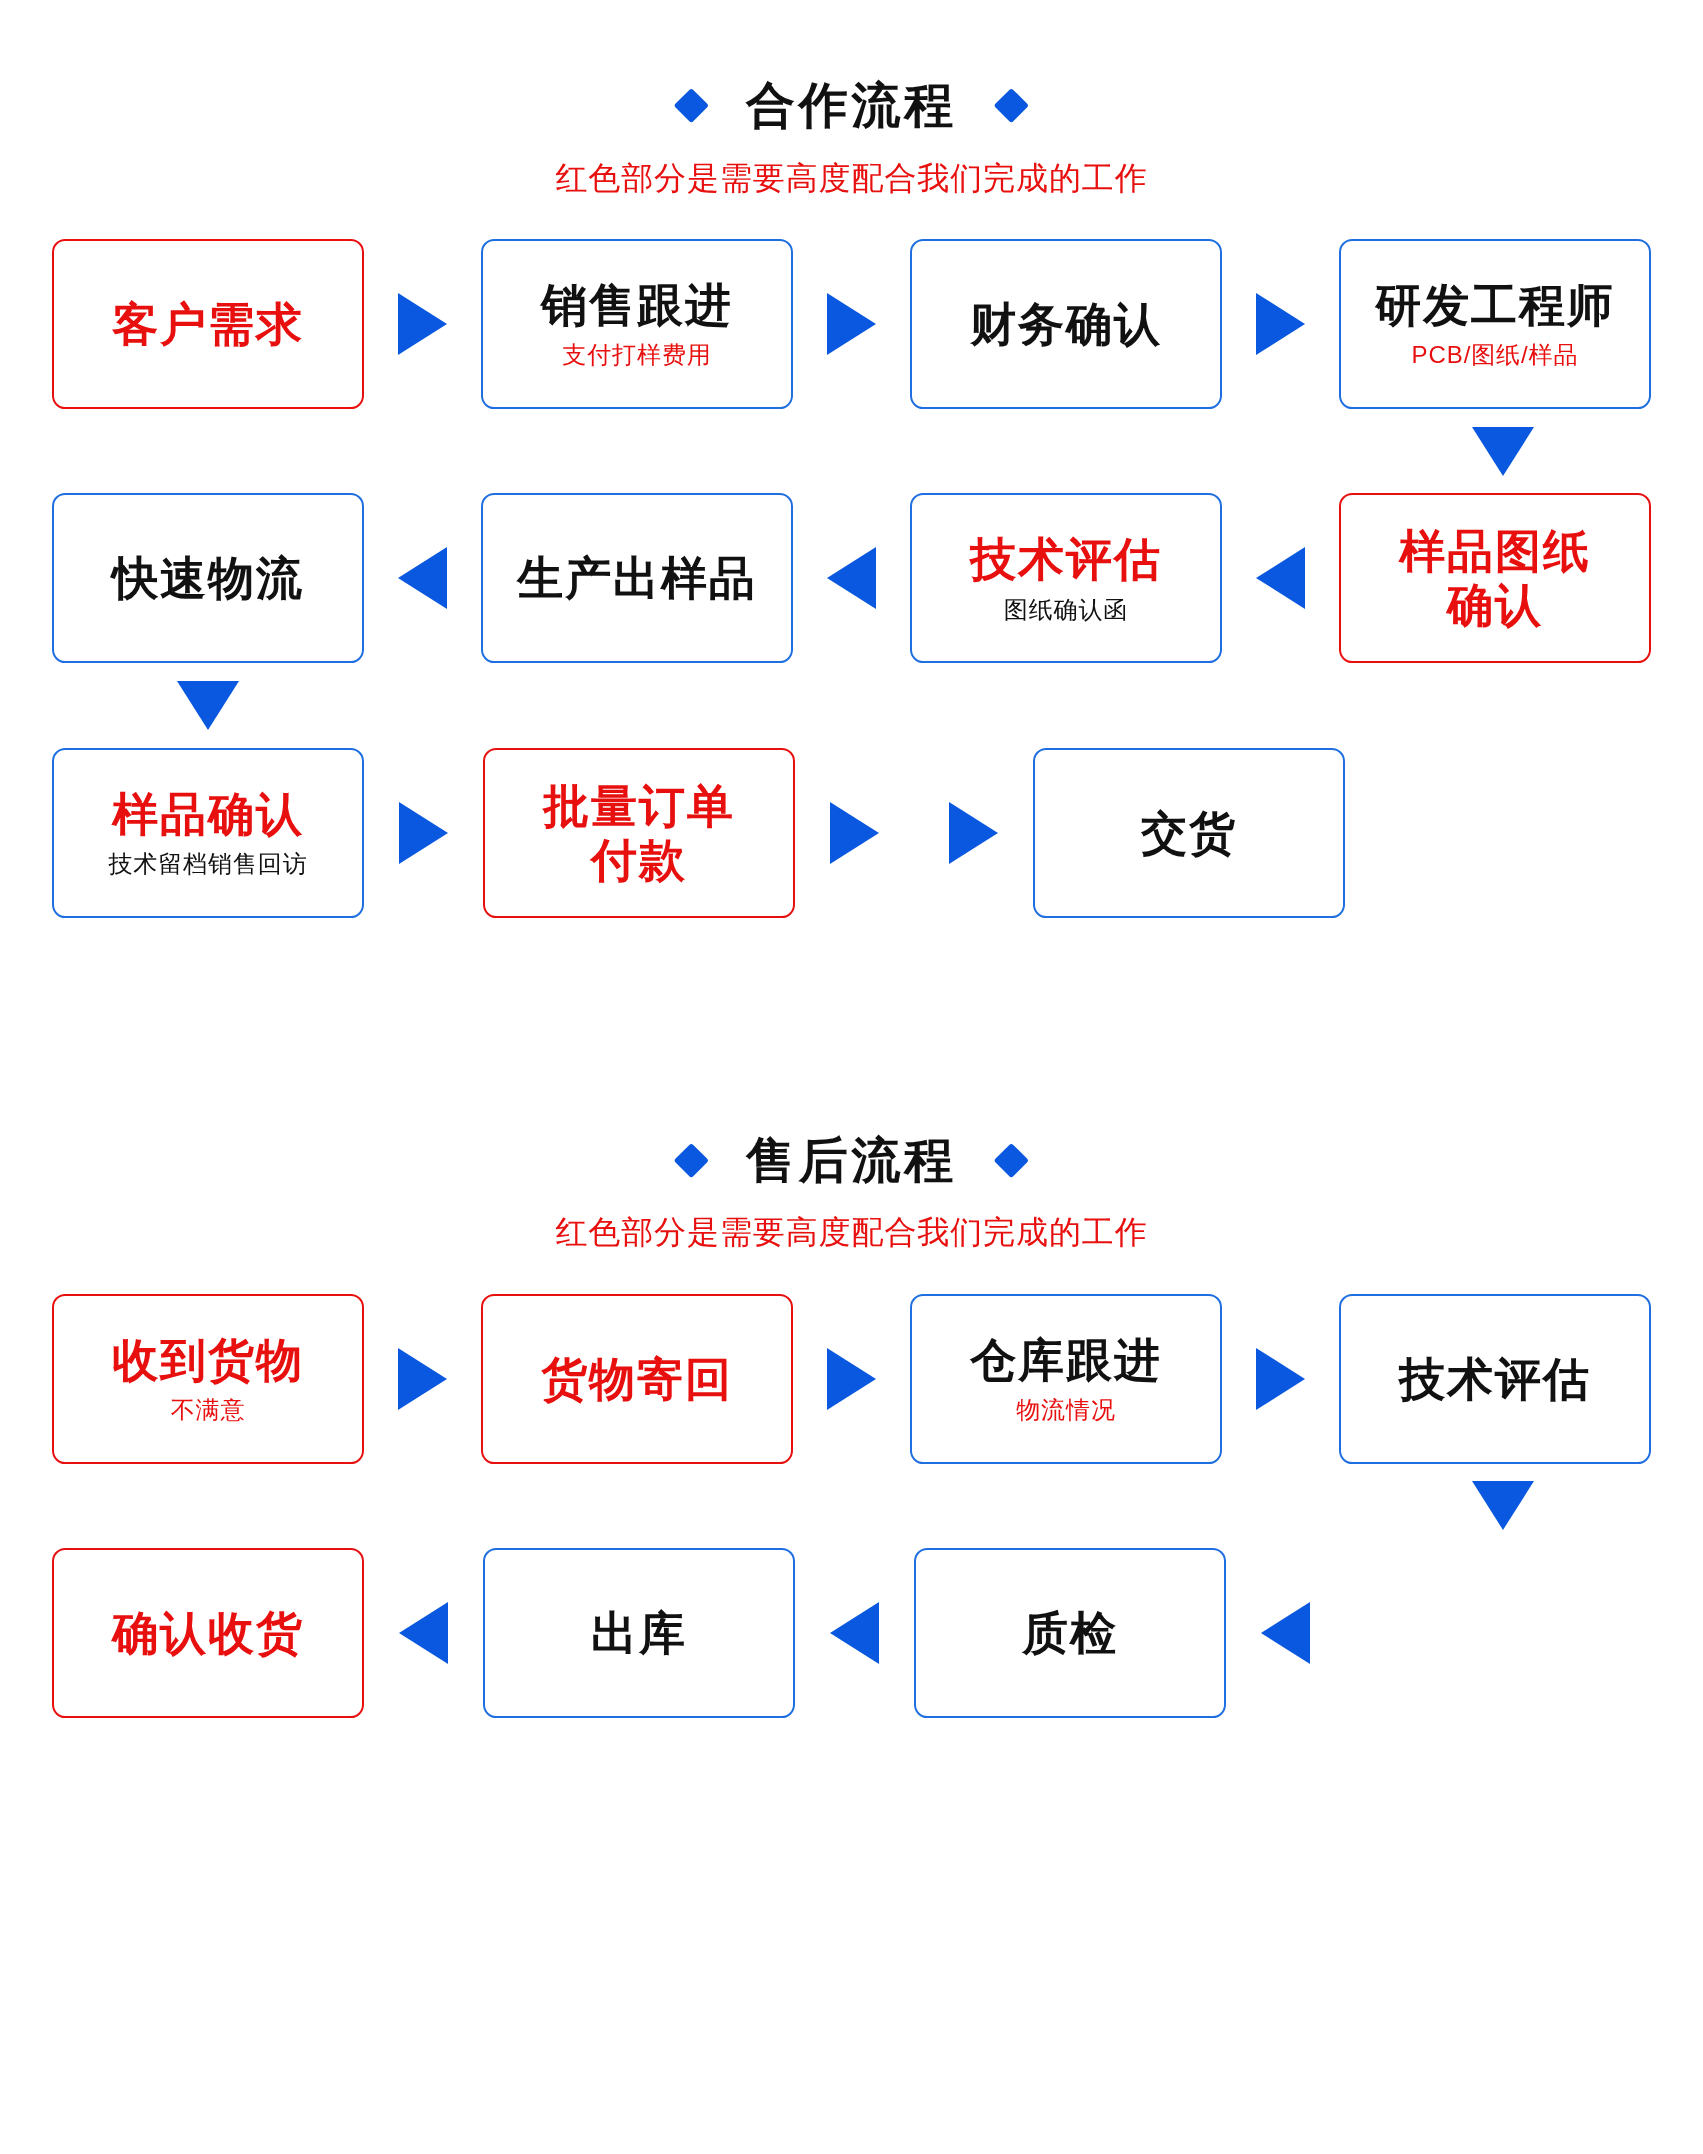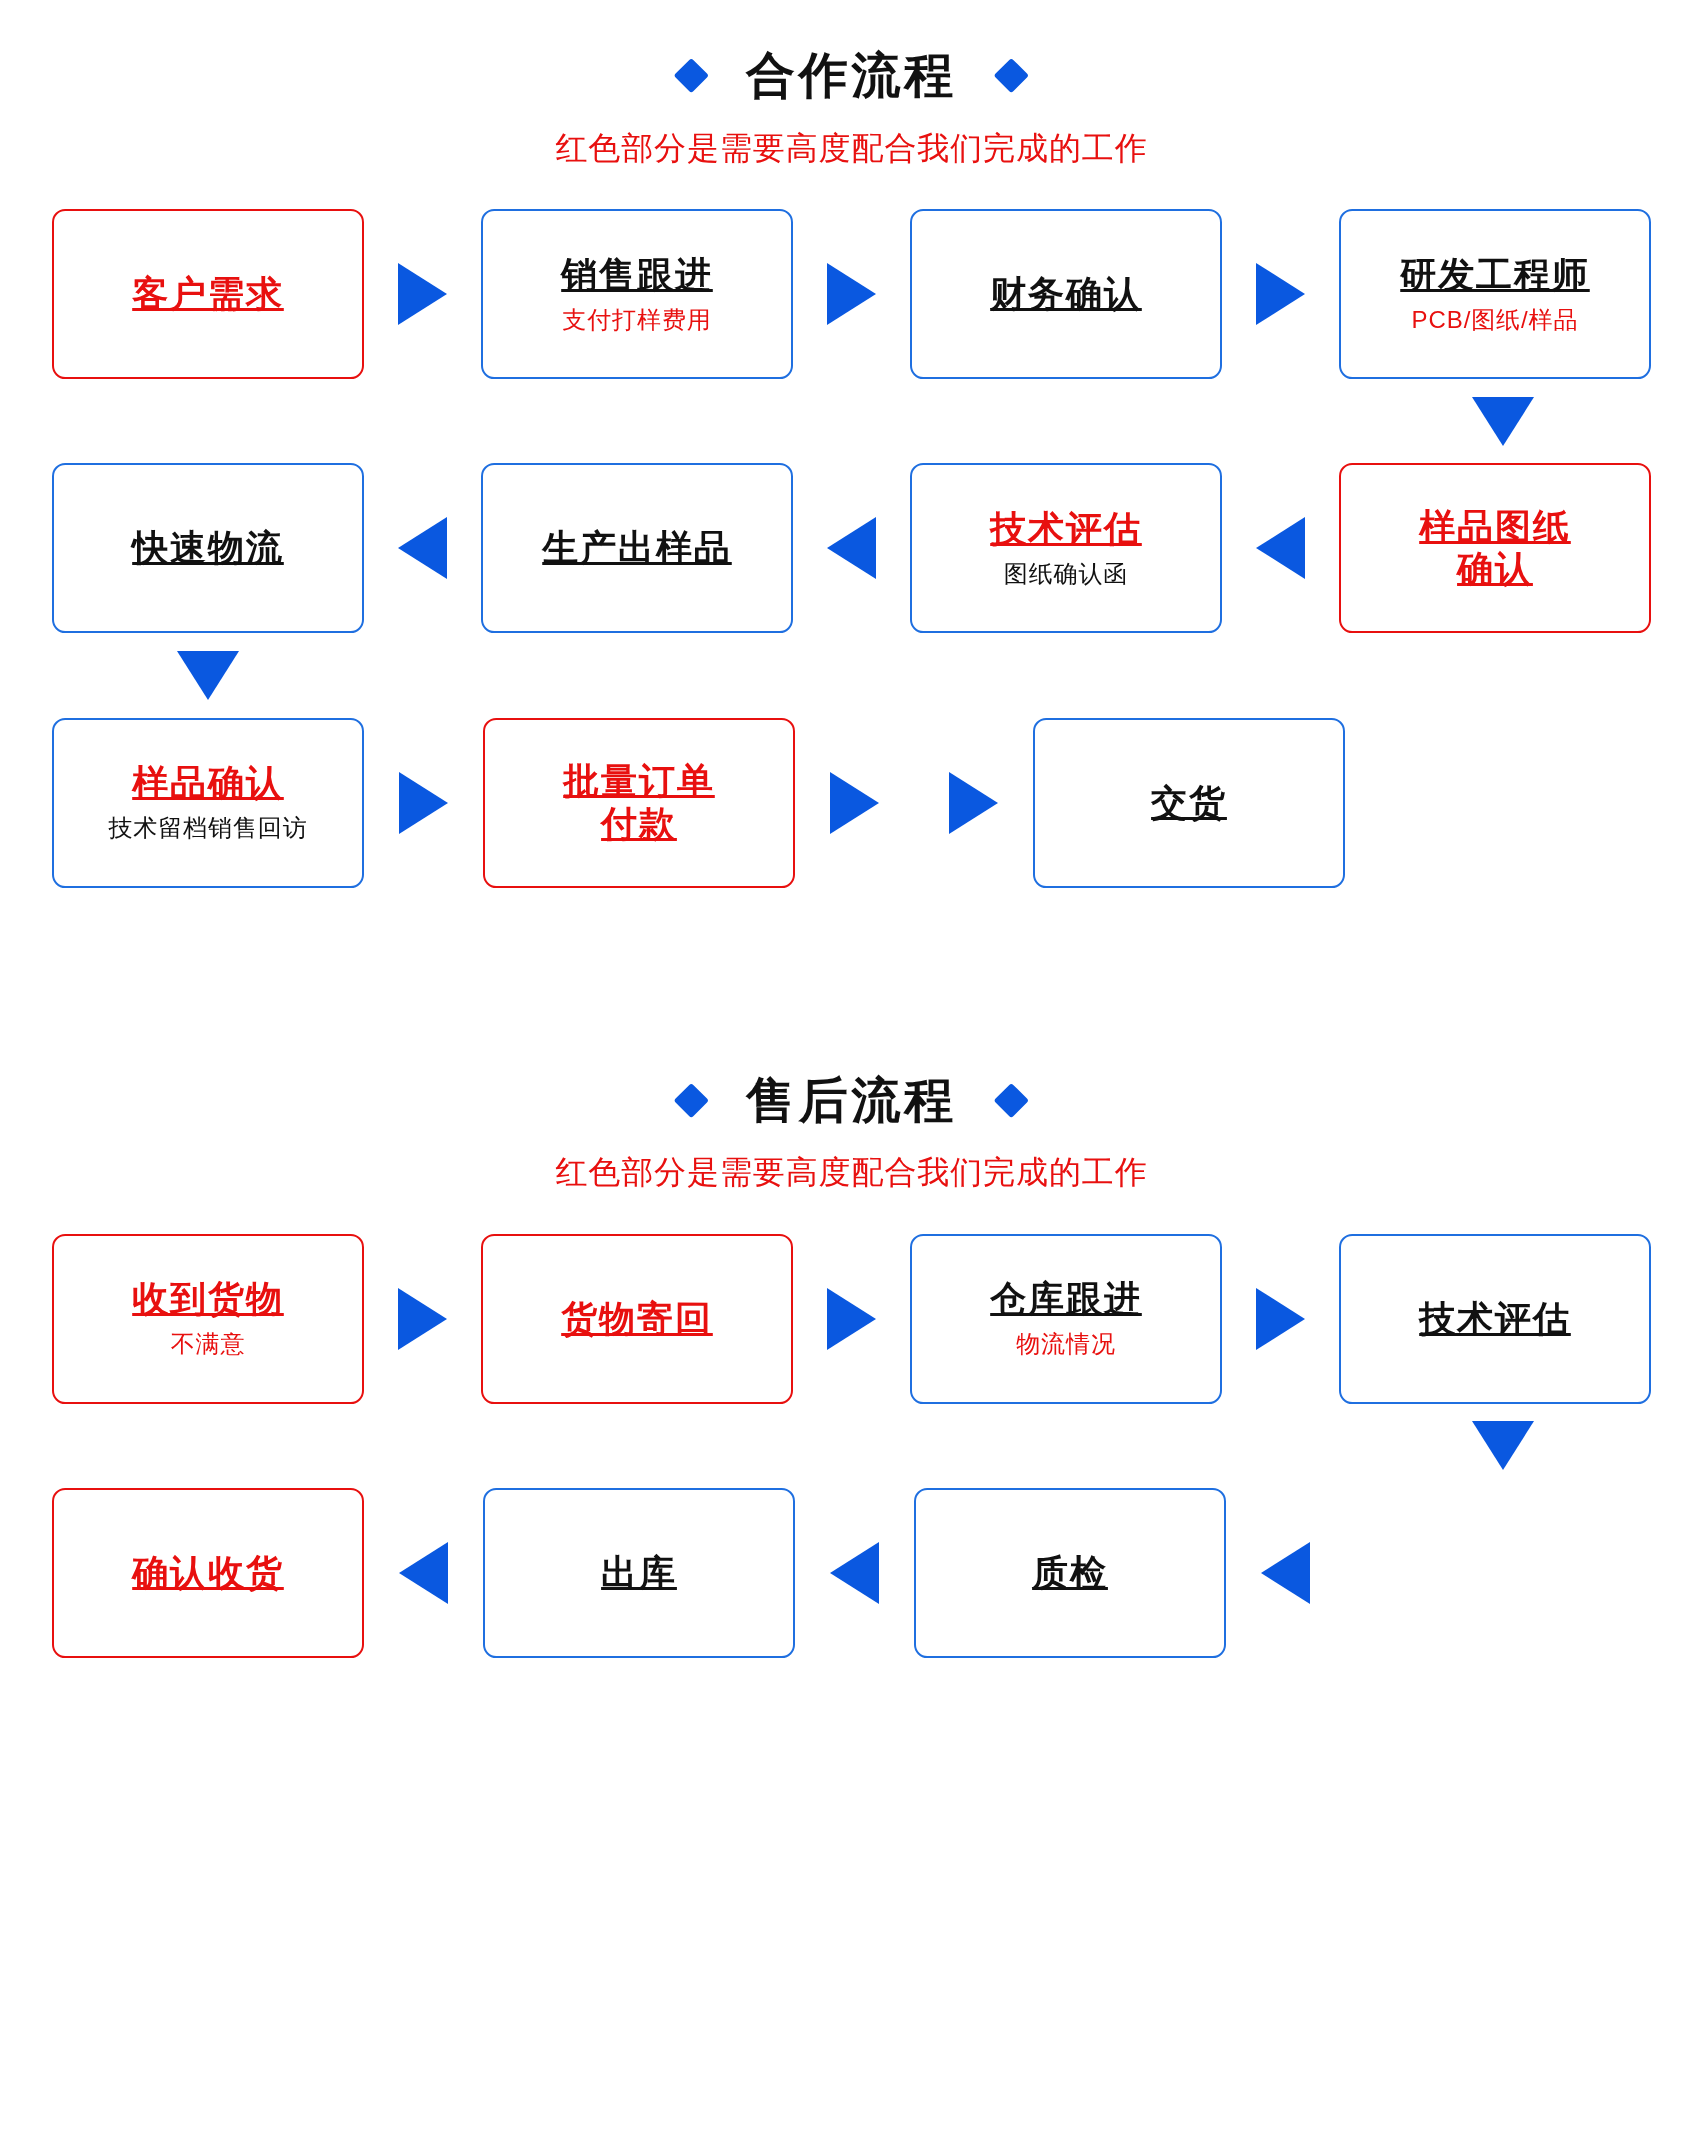--- a/index.html
+++ b/index.html
@@ -26,20 +26,21 @@
   }
   .section-head {
     text-align: center;
     padding-top: 51px;
   }
   .title-row {
     display: flex;
     align-items: center;
     justify-content: center;
     gap: 42px;
+    margin-top: 30px;
   }
   .diamond {
     width: 24.6px;
     height: 24.6px;
     background: #0a58e0;
     transform: rotate(45deg);
     border-radius: 2.8px;
     display: inline-block;
   }
   .section-title {
@@ -99,26 +100,25 @@
     flex-direction: column;
     align-items: center;
     justify-content: center;
     text-align: center;
     padding: 5.7px 9.5px;
   }
   .box.red {
     border-color: #e8100f;
   }
   .box .main {
-    font-size: 36px;
+    font-size: 46px;
     font-weight: bold;
     line-height: 1.18;
     letter-spacing: 1.9px;
     color: #111111;
-    text-decoration: underline;
   }
   .box.redtext .main {
     color: #e8100f;
   }
   .box .sub {
     margin-top: 9.5px;
     font-size: 24px;
     line-height: 1.2;
     letter-spacing: 0.9px;
     color: #111111;

